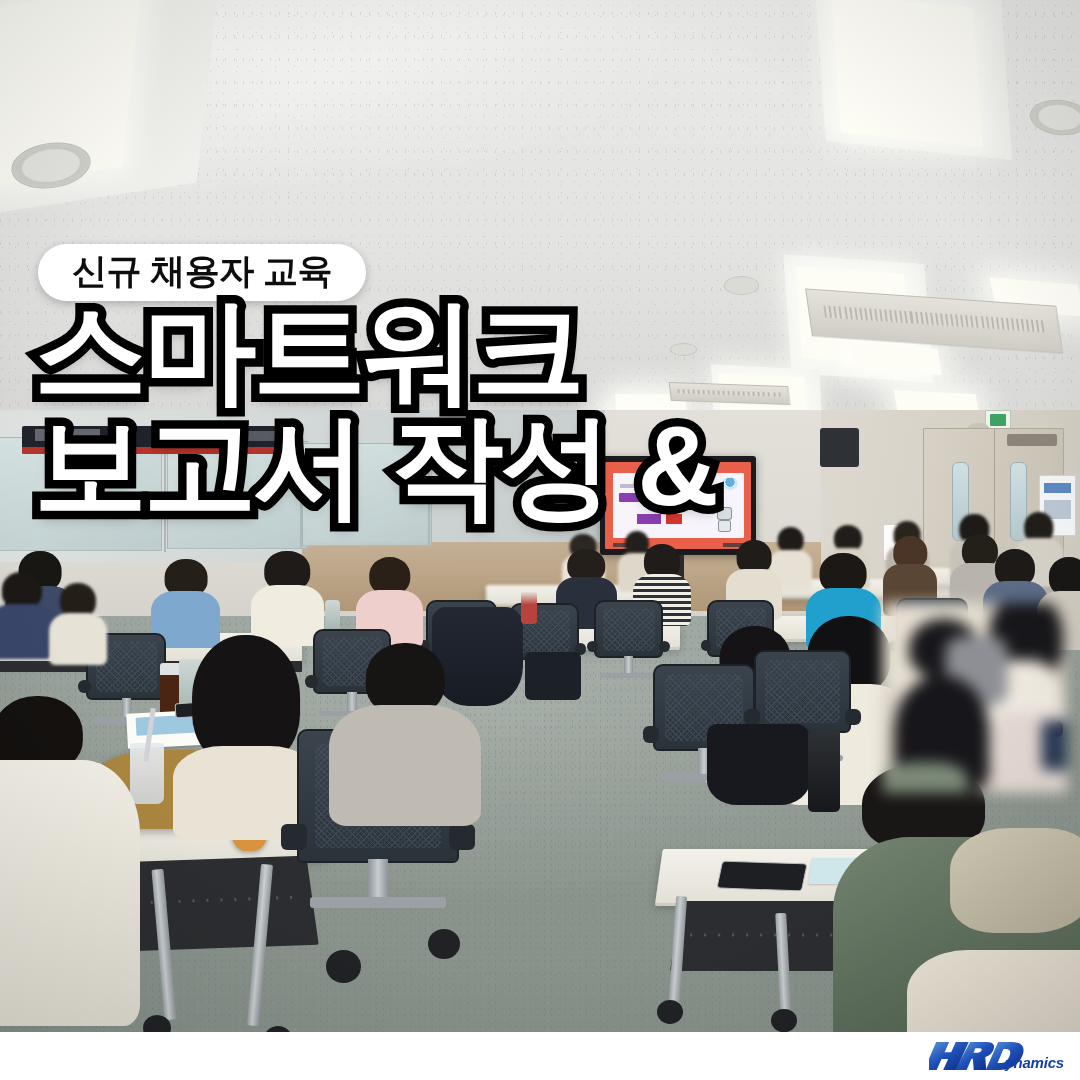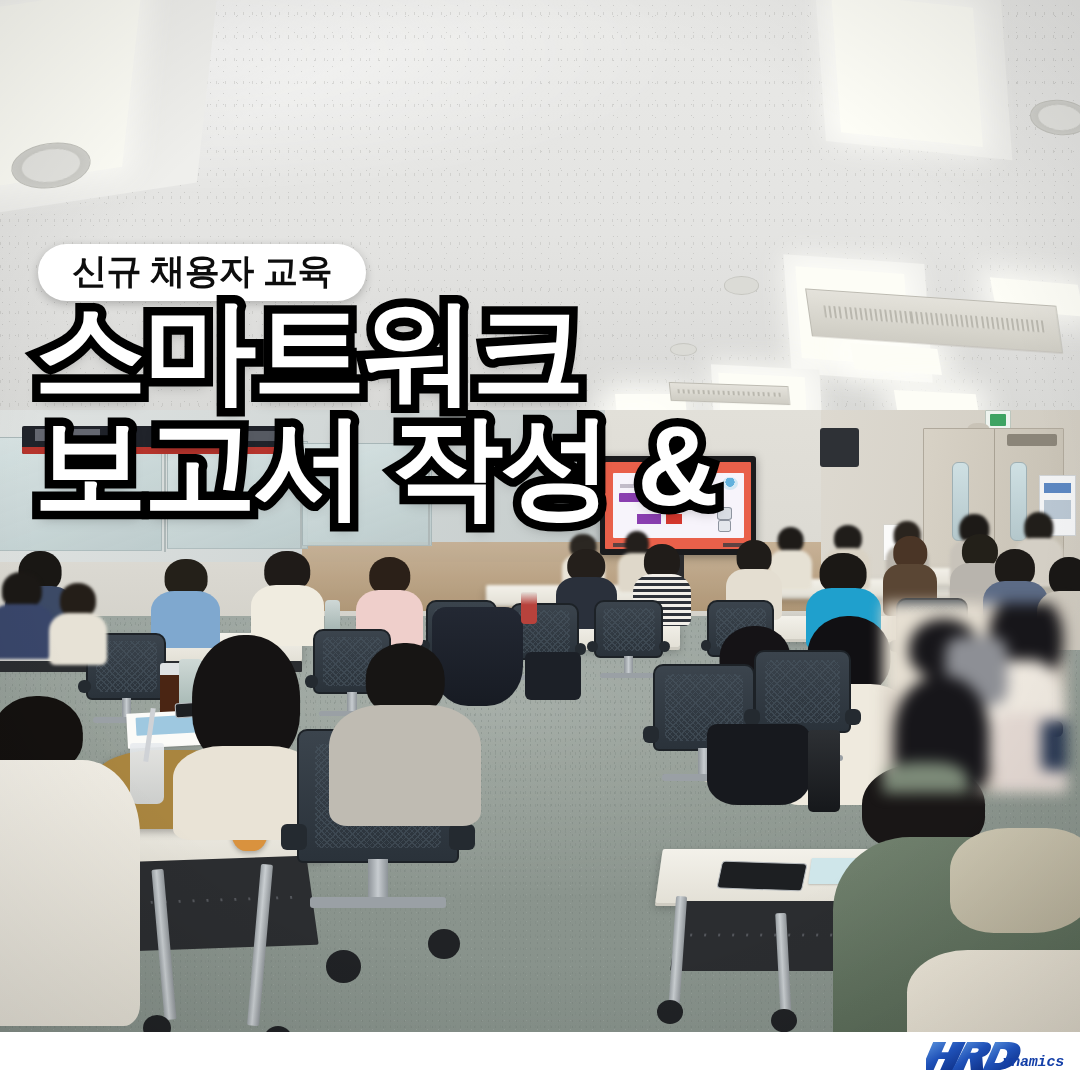--- a/index.html
+++ b/index.html
@@ -245,21 +245,21 @@
   .footer{
     position:absolute;left:0;right:0;bottom:0;height:48px;background:#ffffff;
   }
   .brand{
     position:absolute;right:16px;top:50%;transform:translateY(-50%);
     display:flex;align-items:flex-end;gap:1px;
   }
   .brand .mark{display:block;}
   .brand .ynamics{
     font-size:15px;font-weight:bold;font-style:italic;color:#1540a8;
-    letter-spacing:-.2px;margin:0 0 3px -21px;font-family:Liberation Mono, monospace;
+    letter-spacing:-.2px;margin:0 0 3px -21px;
   }
 
   
   .vignette{position:absolute;inset:0;pointer-events:none;
     background:radial-gradient(ellipse 85% 78% at 50% 46%, rgba(0,0,0,0) 55%, rgba(0,0,0,.16) 100%);}
 </style>
 </head>
 <body>
 
 <div class="canvas">

